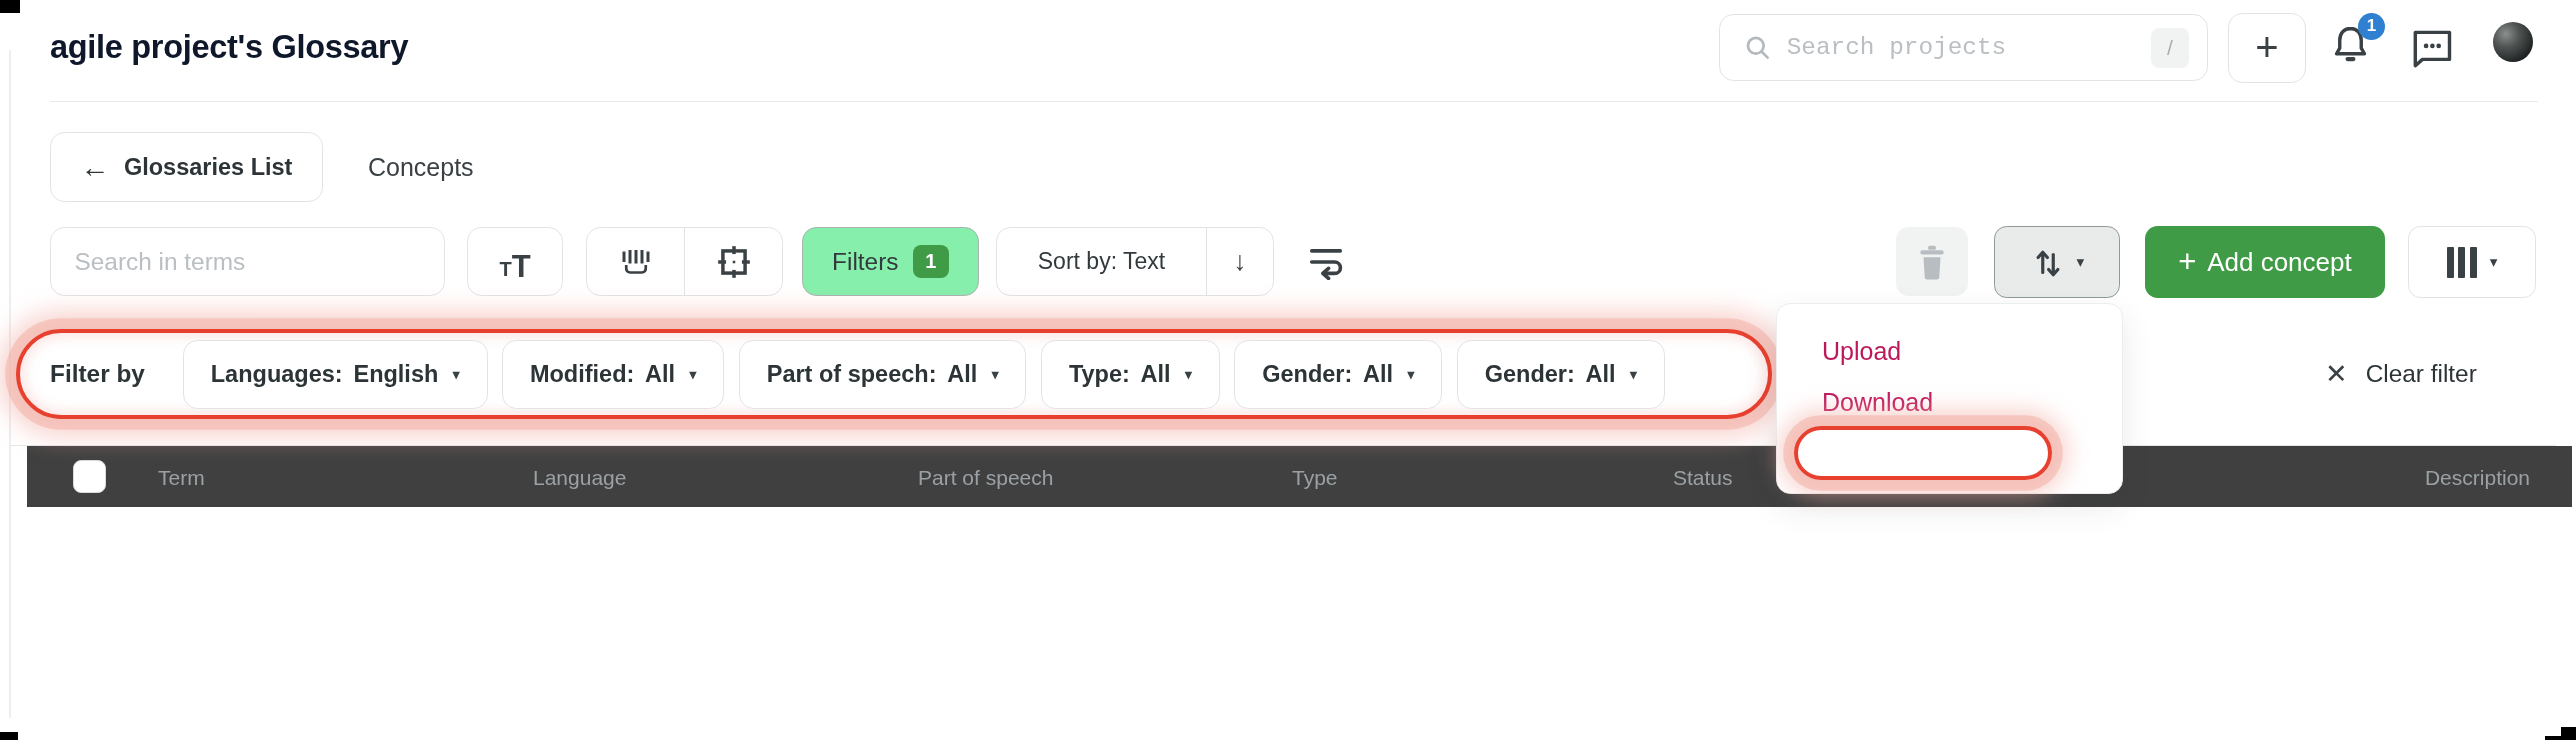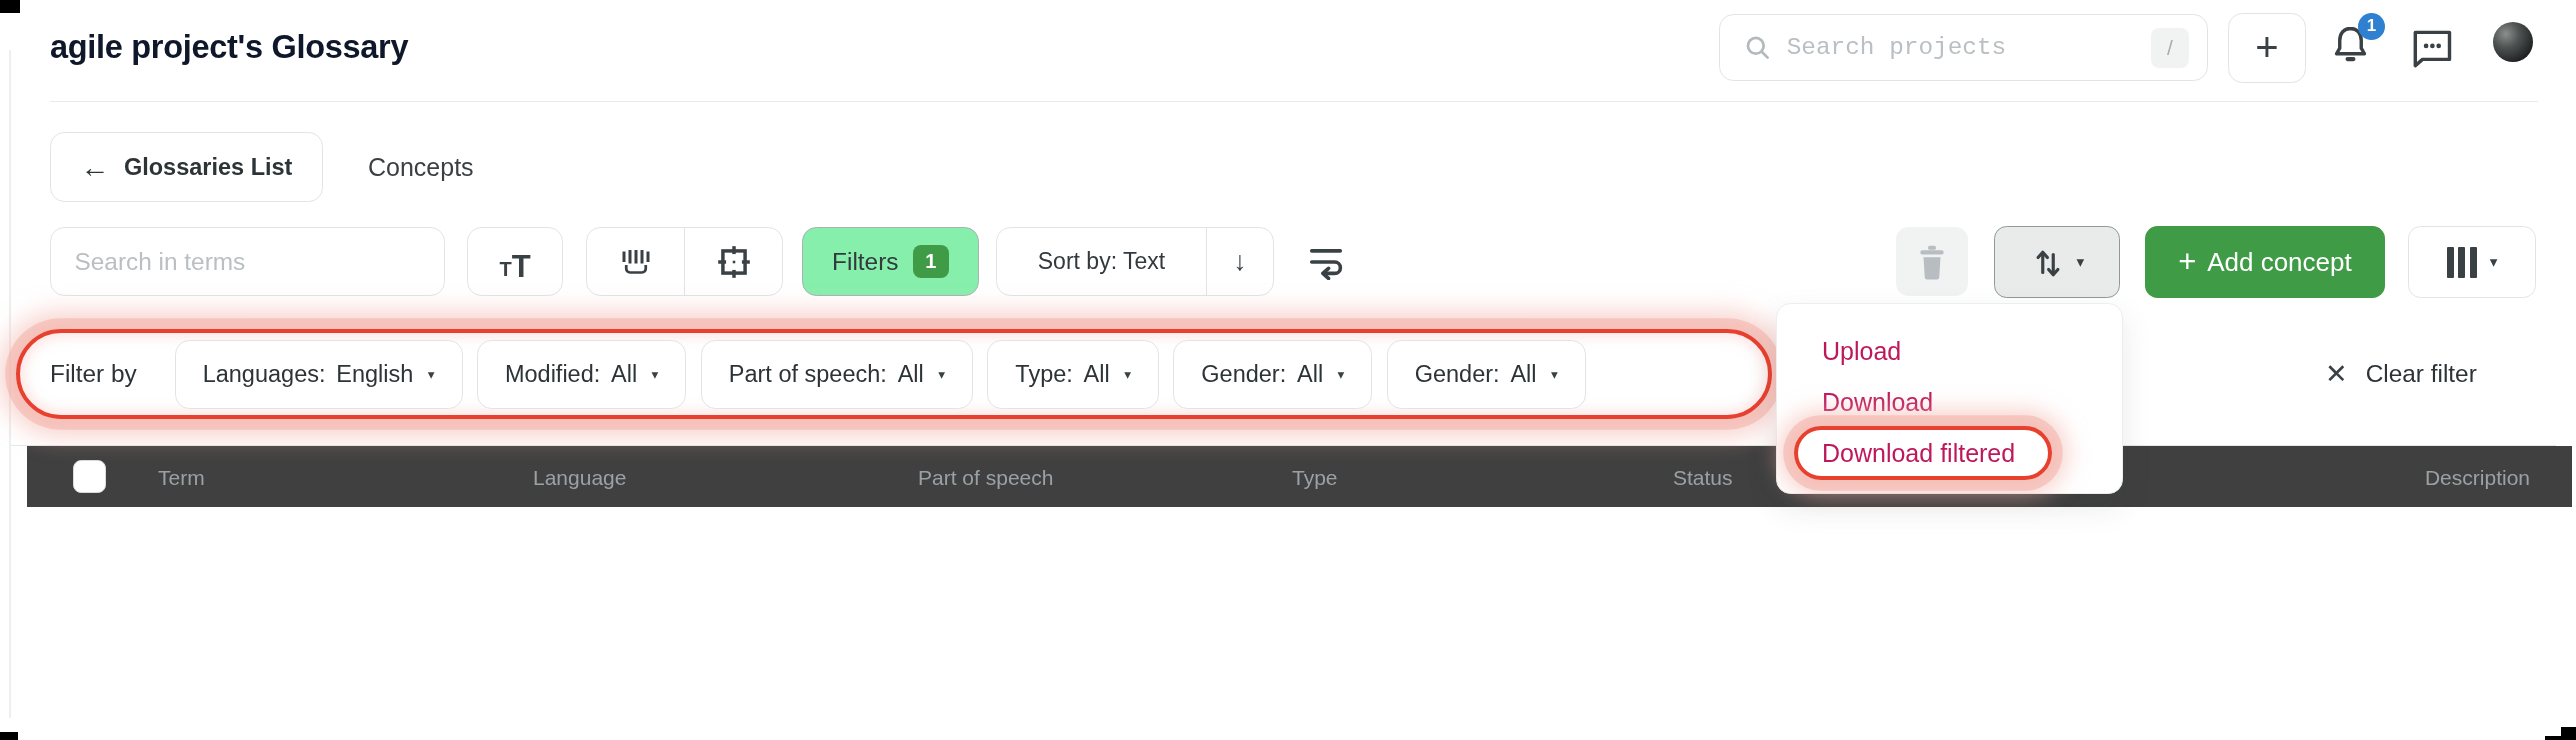--- a/index.html
+++ b/index.html
@@ -93,21 +93,21 @@
                  justify-content:center; gap:12.6px; }
   .col-bars { display:flex; gap:4.5px; }
   .col-bars i { width:7.2px; height:31px; background:#39424 6; background:#3a4145; border-radius:0.9px; }
 
   
   .filter-annotation { position:absolute; left:16.2px; top:329px; width:1756px; height:90px;
                        border:4.5px solid #e8402f; border-radius:45px; z-index:1;
                        box-shadow:0 0 0 10.8px rgba(243,176,168,0.55), 0 0 23.5px 18px rgba(243,176,168,0.55),
                                   inset 0 0 12.6px 3.6px rgba(243,176,168,0.35); }
   .filter-row { position:absolute; left:50px; top:339px; height:70px; display:flex; align-items:center;
-                gap:14.4px; z-index:2; }
+                gap:14.4px; z-index:2;font-weight:bold; }
   .filter-by { font-size:24.4px; color:#2c3437; margin-right:23.5px; }
   .pill { height:69px; border:1.8px solid #e1e4e5; border-radius:14.4px; background:#fff;
           display:flex; align-items:center; padding:0 27px; font-size:23.5px; color:#2c3437; }
   .pill .fv { margin-left:10.8px; }
   .pill .caret { margin-left:14.4px; font-size:13.5px; }
   .clear-filter { position:absolute; left:2325px; top:339px; height:70px; display:flex; align-items:center;
                   gap:18px; font-size:24.4px; color:#2c3437; z-index:2; }
   .clear-x { font-size:27px; color:#3a4145; }
 
   
@@ -314,23 +314,20 @@
     <span>Clear filter</span>
   </div>
 
   <div class="menu">
     <div class="menu-item">
       <span>Upload</span>
     </div>
     <div class="menu-item">
       <span>Download</span>
     </div>
-    <div class="menu-item">
-      <span>Download filtered</span>
-    </div>
   </div>
   <div class="menu-annotation"></div>
 
   <div class="tbl-top"></div>
 
   <div class="tbl-headrow">
     <div class="cbx" style="left:46px;top:14.4px;"></div>
     <span class="th" style="left:131px;">Term</span>
     <span class="th" style="left:506px;">Language</span>
     <span class="th" style="left:891px;">Part of speech</span>

